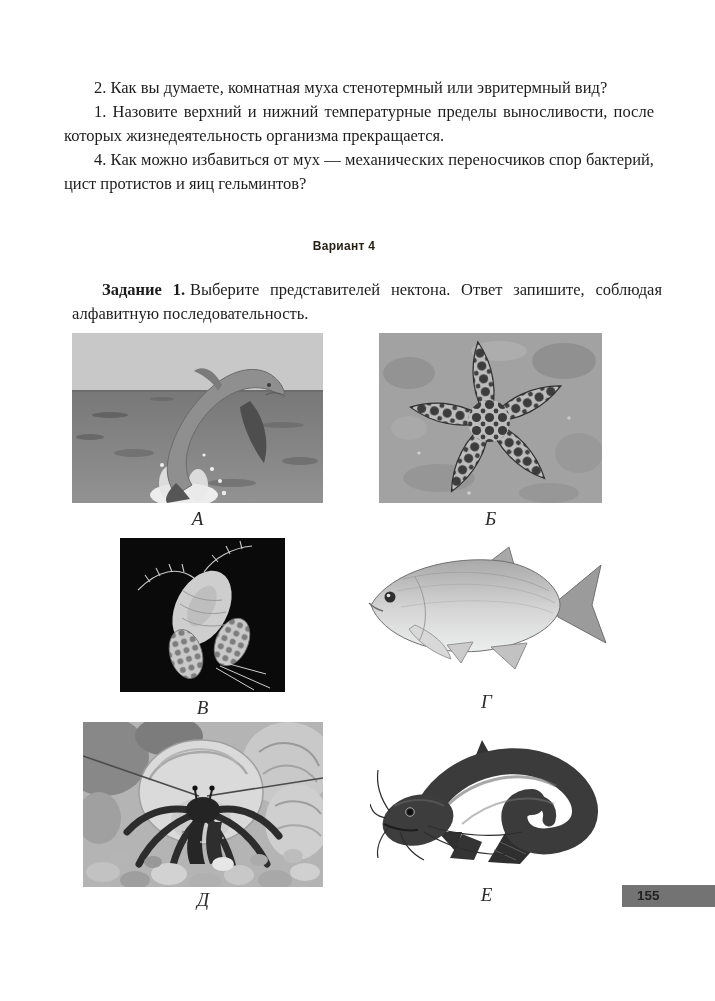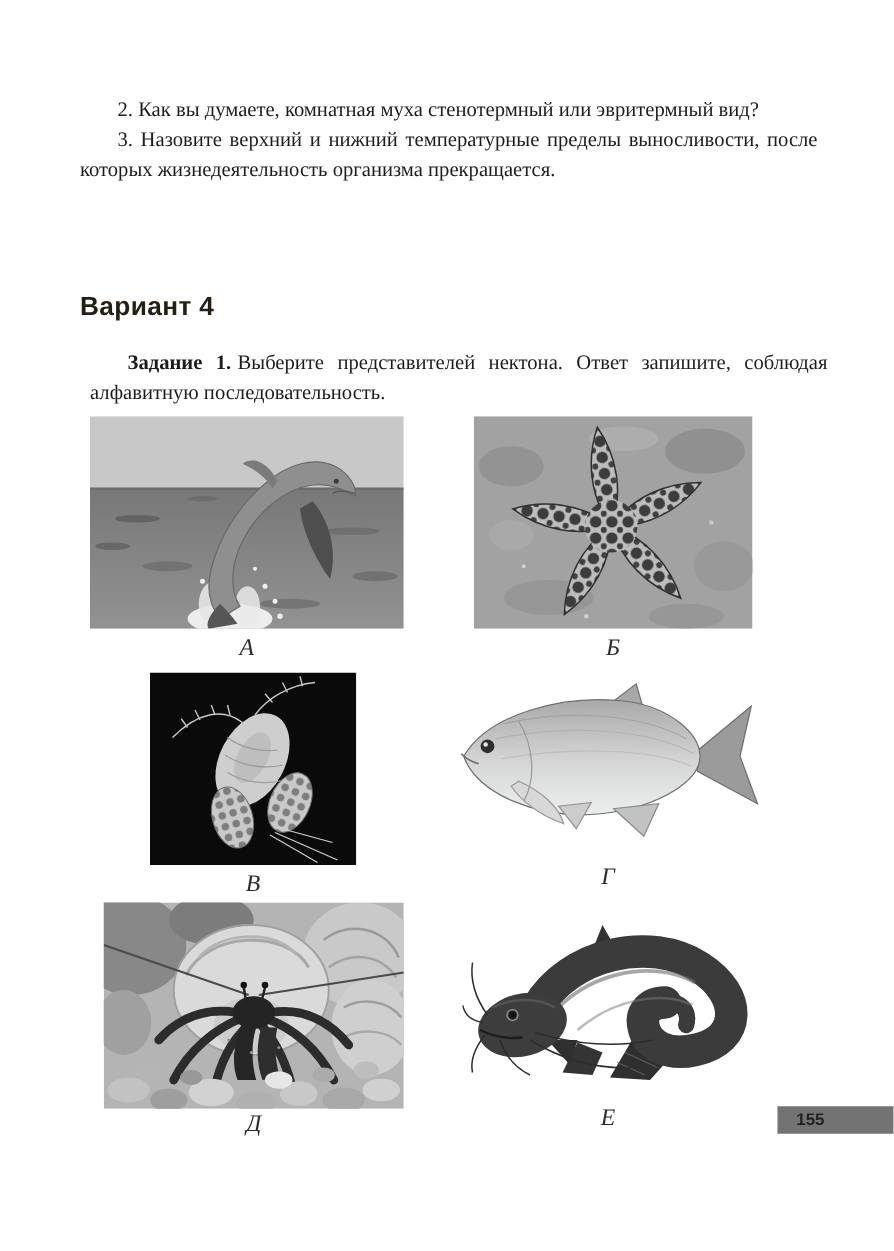--- a/index.html
+++ b/index.html
@@ -11,22 +11,23 @@
     color:#1c1c1c;
     overflow:hidden;
   }
   .questions{
     position:absolute;left:64px;top:76px;width:590px;
     font-size:16.5px;line-height:24px;text-align:justify;
   }
   .questions p{margin:0;text-indent:30px;}
   .heading{
     position:absolute;left:64px;top:233px;width:560px;
+    text-align:center;
     font-family:"Liberation Sans", sans-serif;
-    font-weight:bold;font-size:21px;line-height:26px;color:#241f14;
+    font-weight:bold;font-size:12px;line-height:26px;color:#241f14;
     letter-spacing:0.3px;
   }
   .task{
     position:absolute;left:72px;top:278px;width:590px;
     font-size:16.5px;line-height:24px;text-align:justify;margin:0;
     text-indent:30px;
   }
   .task .task-label{font-weight:bold;margin-right:5px;}
   .figure{position:absolute;}
   .figure .imgbox{display:block;}
@@ -57,21 +58,22 @@
     padding-left:15px;box-sizing:border-box;
   }
 </style>
 </head>
 <body>
 
 <div id="page">
 
   <div class="questions">
     <p>2. Как вы думаете, комнатная муха стенотермный или эвритермный вид?</p>
-    <p>3. Назовите верхний и нижний температурные пределы выносливости, после которых жизнедеятельность организма прекращается.</p>
+    <p>1. Назовите верхний и нижний температурные пределы выносливости, после которых жизнедеятельность организма прекращается.</p>
+    <p>4. Как можно избавиться от мух — механических переносчиков спор бактерий, цист протистов и яиц гельминтов?</p>
   </div>
 
   <div class="heading">Вариант 4</div>
 
   <p class="task"><span class="task-label">Задание 1.</span><span>Выберите представителей нектона. Ответ запишите, соблюдая алфавитную последовательность.</span></p>
 
   <div class="figure" id="fig-a">
     <span class="imgbox">
       <svg width="251" height="170" viewBox="0 0 251 170">
         <defs>

